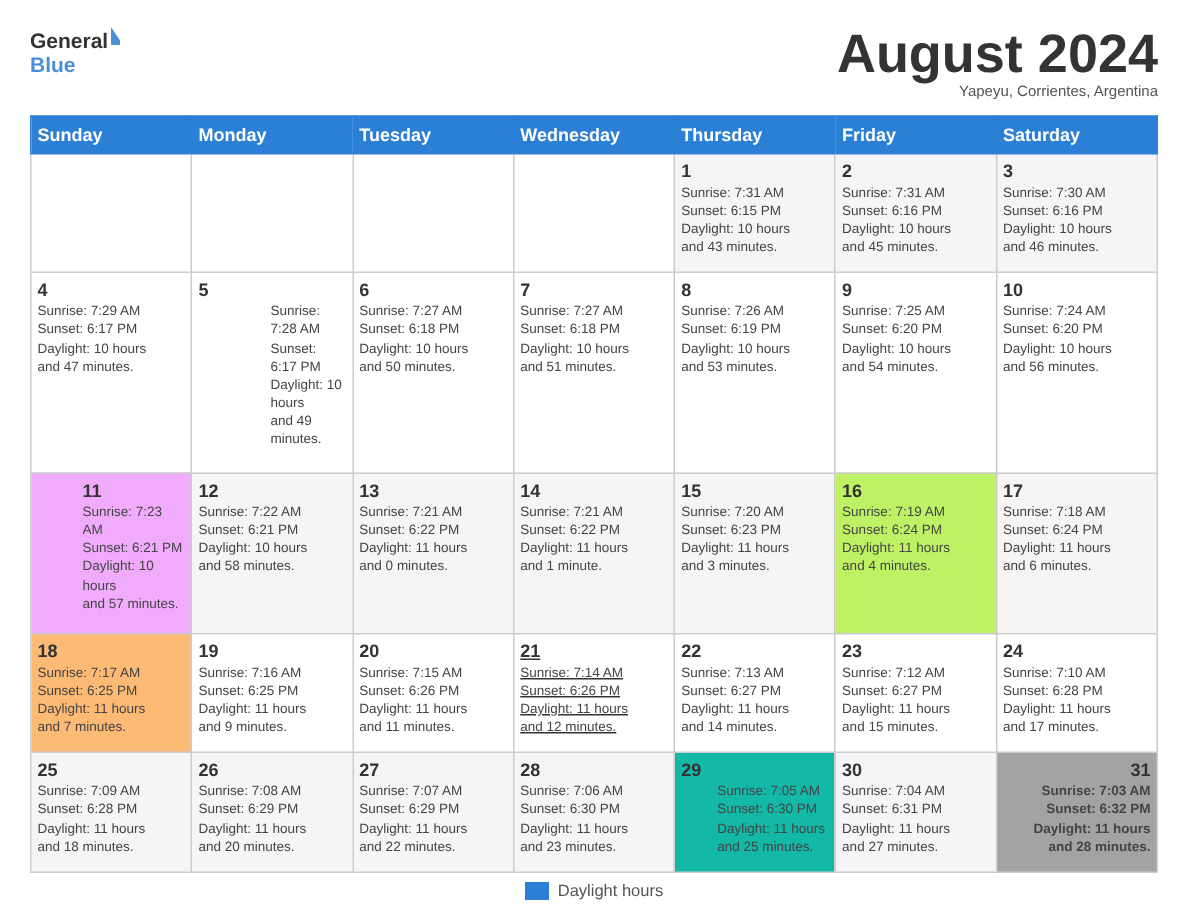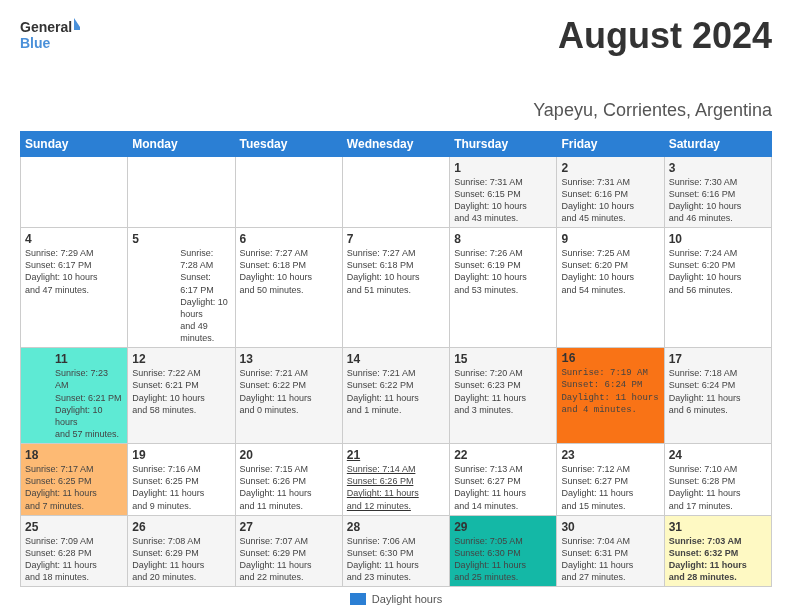--- a/index.html
+++ b/index.html
@@ -32,23 +32,22 @@
     .title-block {
       text-align: right;
     }
     .month-title {
       font-size: 36px;
       font-weight: bold;
       color: #333;
       line-height: 1.1;
     }
     .subtitle {
-      font-size: 18px;
+      font-size: 10px;
       color: #555;
-      margin-top: 44px;
     }
     .calendar {
       flex: 1;
       border: 1px solid #ccc;
       border-collapse: collapse;
       width: 100%;
       table-layout: fixed;
     }
     .calendar th {
       background: #2b7fd4;
@@ -208,21 +207,21 @@
           </td>
           <td style="background: rgb(255, 255, 255);">
             <span class="day-num">10</span>
             <div class="day-info" style="white-space: pre-line;">Sunrise: 7:24 AM
 Sunset: 6:20 PM
 Daylight: 10 hours
 and 56 minutes.</div>
           </td>
         </tr>
         <tr>
-          <td style="background: #5eead4; padding-left: 34px;">
+          <td style="background: #f0abfc; padding-left: 34px;">
             <span class="day-num">11</span>
             <div class="day-info" style="white-space: pre-line;">Sunrise: 7:23 AM
 Sunset: 6:21 PM
 Daylight: 10 hours
 and 57 minutes.</div>
           </td>
           <td style="background: rgb(245, 245, 245);">
             <span class="day-num">12</span>
             <div class="day-info" style="white-space: pre-line;">Sunrise: 7:22 AM
 Sunset: 6:21 PM
@@ -243,21 +242,21 @@
 Daylight: 11 hours
 and 1 minute.</div>
           </td>
           <td style="background: rgb(245, 245, 245);">
             <span class="day-num">15</span>
             <div class="day-info" style="white-space: pre-line;">Sunrise: 7:20 AM
 Sunset: 6:23 PM
 Daylight: 11 hours
 and 3 minutes.</div>
           </td>
-          <td style="background: #f97316; font-family: Liberation Mono, monospace;">
+          <td style="background: #bef264;">
             <span class="day-num">16</span>
             <div class="day-info" style="white-space: pre-line;">Sunrise: 7:19 AM
 Sunset: 6:24 PM
 Daylight: 11 hours
 and 4 minutes.</div>
           </td>
           <td style="background: rgb(245, 245, 245);">
             <span class="day-num">17</span>
             <div class="day-info" style="white-space: pre-line;">Sunrise: 7:18 AM
 Sunset: 6:24 PM
@@ -340,33 +339,33 @@
           </td>
           <td style="background: rgb(245, 245, 245);">
             <span class="day-num">28</span>
             <div class="day-info" style="white-space: pre-line;">Sunrise: 7:06 AM
 Sunset: 6:30 PM
 Daylight: 11 hours
 and 23 minutes.</div>
           </td>
           <td style="background: #14b8a6;">
             <span class="day-num">29</span>
-            <div class="day-info" style="white-space: pre-line;">Sunrise: 7:05 AM
+            <div class="day-info" style="white-space: pre-line; margin-left: 24px;">Sunrise: 7:05 AM
 Sunset: 6:30 PM
 Daylight: 11 hours
 and 25 minutes.</div>
           </td>
           <td style="background: rgb(245, 245, 245);">
             <span class="day-num">30</span>
             <div class="day-info" style="white-space: pre-line;">Sunrise: 7:04 AM
 Sunset: 6:31 PM
 Daylight: 11 hours
 and 27 minutes.</div>
           </td>
-          <td style="background: #fef9c3;">
+          <td style="background: #a3a3a3; text-align: right;">
             <span class="day-num">31</span>
             <div class="day-info" style="white-space: pre-line; font-weight: bold;">Sunrise: 7:03 AM
 Sunset: 6:32 PM
 Daylight: 11 hours
 and 28 minutes.</div>
           </td>
         </tr>
       </tbody>
   </table>
 

